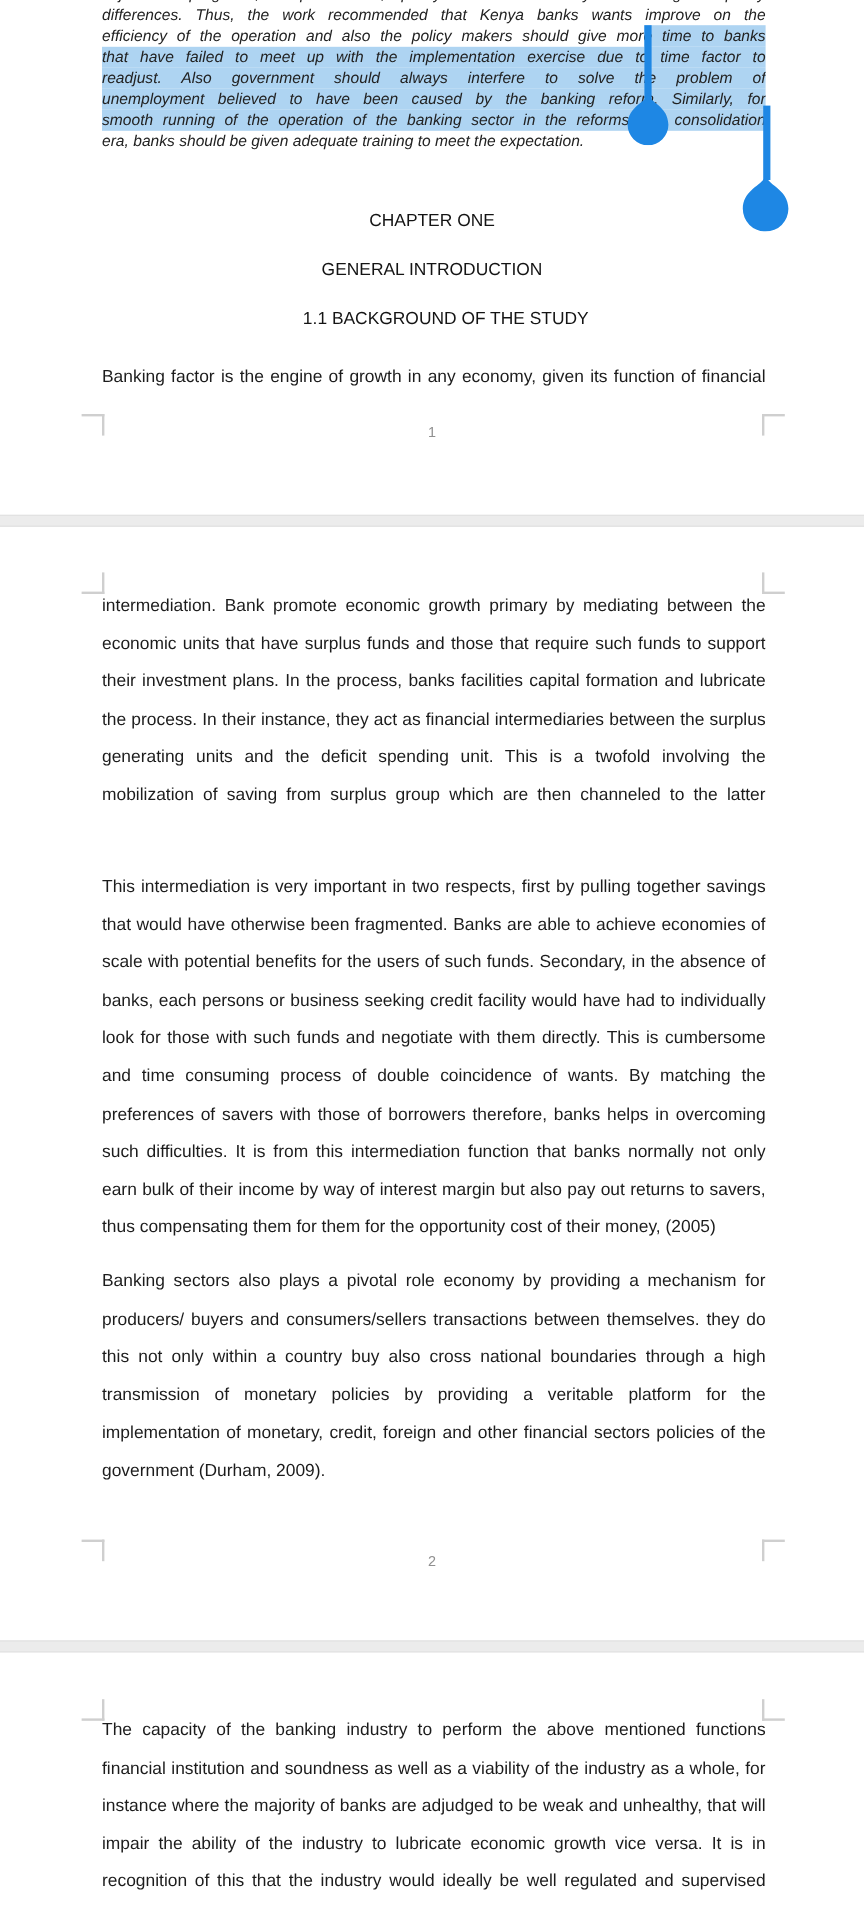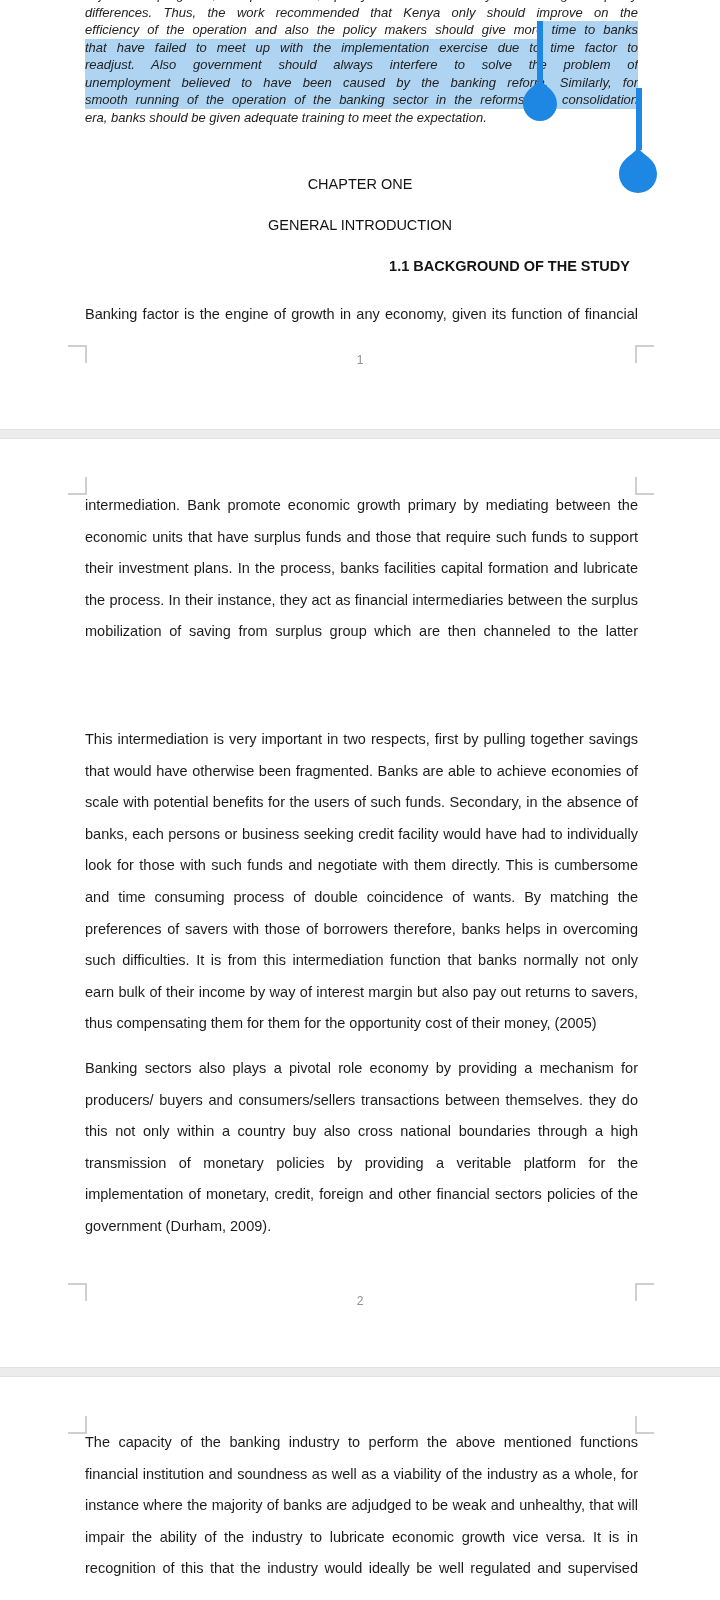--- a/index.html
+++ b/index.html
@@ -20,22 +20,22 @@
     font-style:italic;font-size:13px;line-height:17.5px;height:17.5px;
     color:#222;
   }
   .hl{background:var(--hl,#aed4f2);}
   .hl-part{background:linear-gradient(to right,transparent 452px,var(--hl,#aed4f2) 452px);}
   .heading{
     position:absolute;left:0;width:720px;text-align:center;
     font-weight:normal;font-size:14.5px;color:#141414;
   }
   .section-heading{
-    position:absolute;left:77px;width:553px;text-align:right;
-    font-weight:bold;font-size:14.5px;color:#141414;
+    position:absolute;left:95px;width:553px;text-align:center;
+    font-weight:normal;font-size:14.5px;color:#141414;
   }
   .corner{position:absolute;width:17px;height:16px;}
   .corner.tl{border-bottom:2px solid #cfcfcf;border-right:2px solid #cfcfcf;}
   .corner.tr{border-bottom:2px solid #cfcfcf;border-left:2px solid #cfcfcf;}
   .corner.bl{border-top:2px solid #cfcfcf;border-right:2px solid #cfcfcf;}
   .corner.br{border-top:2px solid #cfcfcf;border-left:2px solid #cfcfcf;}
   .pagenum{
     position:absolute;left:0;width:720px;text-align:center;
     font-size:12px;color:#8f8f8f;
   }
@@ -48,21 +48,21 @@
 </style>
 </head>
 <body>
 
 <div class="screen">
 
   <div>
 
     <div class="textcol italic-para" style="top:-14px;">
         <div class="line">adjustment programs, computerization, quality of service delivery and change of policy</div>
-        <div class="line">differences. Thus, the work recommended that Kenya only should improve on the</div>
+        <div class="line">differences. Thus, the work recommended that Kenya banks wants improve on the</div>
         <div class="line hl-part">efficiency of the operation and also the policy makers should give more time to banks</div>
         <div class="line hl">that have failed to meet up with the implementation exercise due to time factor to</div>
         <div class="line hl">readjust. Also government should always interfere to solve the problem of</div>
         <div class="line hl">unemployment believed to have been caused by the banking reform. Similarly, for</div>
         <div class="line hl">smooth running of the operation of the banking sector in the reforms and consolidation</div>
         <div class="line no-just">era, banks should be given adequate training to meet the expectation.</div>
       </div>
 
     <div class="heading" style="top:176px;">CHAPTER ONE</div>
 
@@ -98,20 +98,21 @@
 
   <div>
     <div class="corner tl" style="left:68px;top:477px;"></div>
     <div class="corner tr" style="left:635px;top:477px;"></div>
 
     <div class="textcol" style="top:490px;">
         <div class="line">intermediation. Bank promote economic growth primary by mediating between the</div>
         <div class="line">economic units that have surplus funds and those that require such funds to support</div>
         <div class="line">their investment plans. In the process, banks facilities capital formation and lubricate</div>
         <div class="line">the process. In their instance, they act as financial intermediaries between the surplus</div>
+        <div class="line">generating units and the deficit spending unit. This is a twofold involving the</div>
         <div class="line">mobilization of saving from surplus group which are then channeled to the latter (deficit</div>
       </div>
 
     <div class="textcol" style="top:724px;">
         <div class="line">This intermediation is very important in two respects, first by pulling together savings</div>
         <div class="line">that would have otherwise been fragmented. Banks are able to achieve economies of</div>
         <div class="line">scale with potential benefits for the users of such funds. Secondary, in the absence of</div>
         <div class="line">banks, each persons or business seeking credit facility would have had to individually</div>
         <div class="line">look for those with such funds and negotiate with them directly. This is cumbersome</div>
         <div class="line">and time consuming process of double coincidence of wants. By matching the</div>

